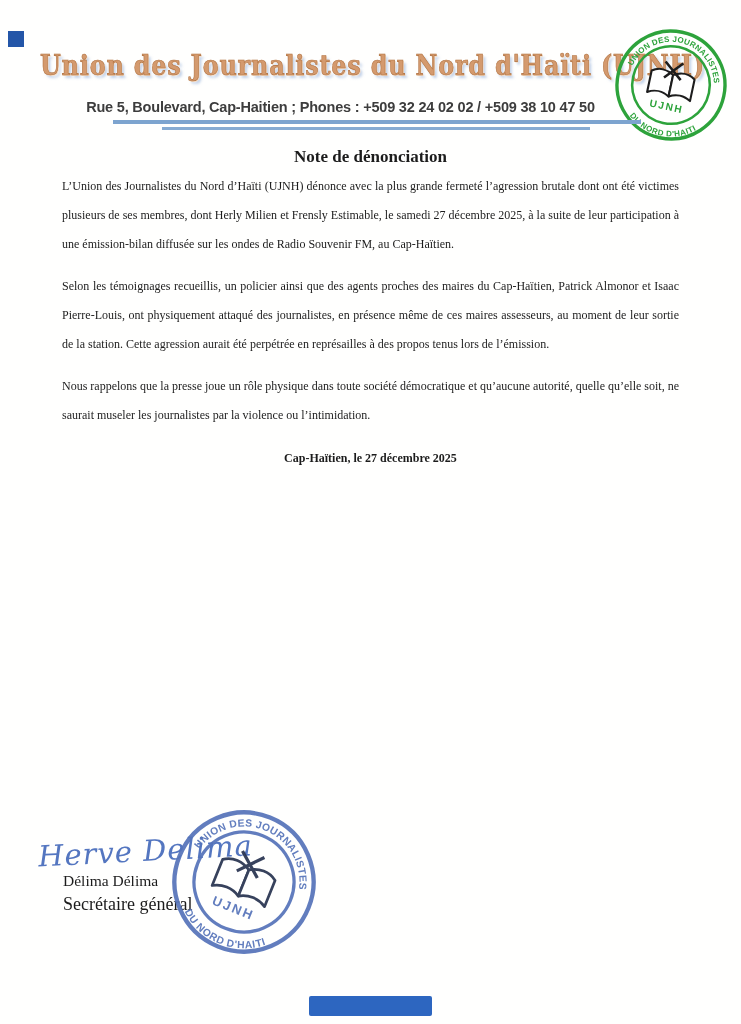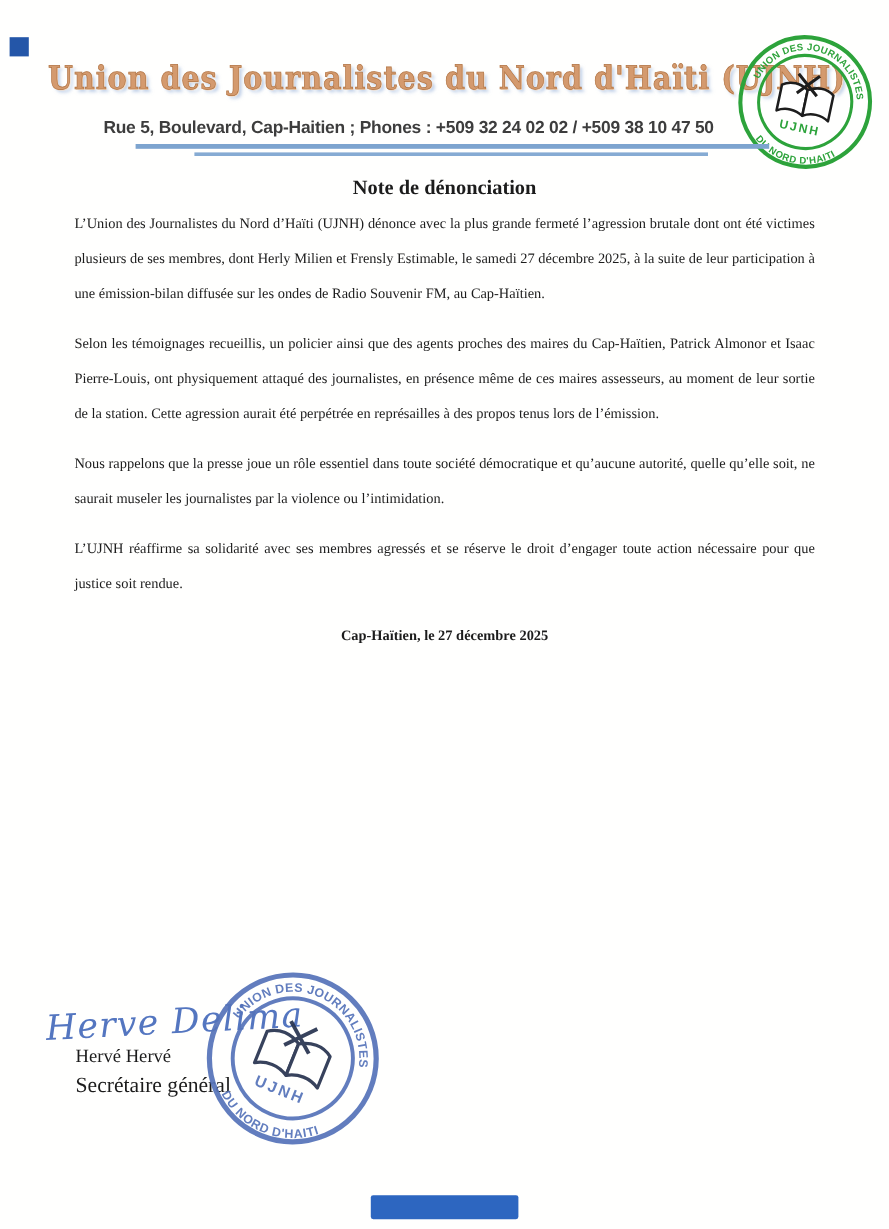--- a/index.html
+++ b/index.html
@@ -75,27 +75,26 @@
 
   <div class="address">Rue 5, Boulevard, Cap-Haitien ; Phones : +509 32 24 02 02 / +509 38 10 47 50</div>
   <div class="rule1"></div>
   <div class="rule2"></div>
 
   <div class="doc-title">Note de dénonciation</div>
 
   <div class="body-flow">
     <p>L’Union des Journalistes du Nord d’Haïti (UJNH) dénonce avec la plus grande fermeté l’agression brutale dont ont été victimes plusieurs de ses membres, dont Herly Milien et Frensly Estimable, le samedi 27 décembre 2025, à la suite de leur participation à une émission-bilan diffusée sur les ondes de Radio Souvenir FM, au Cap-Haïtien.</p>
     <p>Selon les témoignages recueillis, un policier ainsi que des agents proches des maires du Cap-Haïtien, Patrick Almonor et Isaac Pierre-Louis, ont physiquement attaqué des journalistes, en présence même de ces maires assesseurs, au moment de leur sortie de la station. Cette agression aurait été perpétrée en représailles à des propos tenus lors de l’émission.</p>
-    <p>Nous rappelons que la presse joue un rôle essentiel dans toute société démocratique et qu’aucune autorité, quelle qu’elle soit, ne saurait museler les journalistes par la violence ou l’intimidation.</p>
-    <p>L’UJNH réaffirme sa solidarité avec ses membres agressés et se réserve le droit d’engager toute action nécessaire pour que justice soit rendue.</p>
+    <p>Nous rappelons que la presse joue un rôle physique dans toute société démocratique et qu’aucune autorité, quelle qu’elle soit, ne saurait museler les journalistes par la violence ou l’intimidation.</p>
     <div class="date-line">Cap-Haïtien, le 27 décembre 2025</div>
   </div>
 
   <div class="sig-script">Herve Delima</div>
-  <div class="sig-name">Hervé Hervé</div>
+  <div class="sig-name">Délima Délima</div>
   <div class="sig-role">Secrétaire général</div>
 
   <div class="stamp stamp--blue">
     <svg viewBox="0 0 140 140">
       <circle cx="70" cy="70" r="64" fill="none" stroke="currentColor" stroke-width="4"></circle>
       <circle cx="70" cy="70" r="46" fill="none" stroke="currentColor" stroke-width="3"></circle>
       <path id="arcTopB" d="M 22,87 A 51,51 0 1 1 118,87" fill="none"></path>
       <path id="arcBotB" d="M 18,102 A 61,61 0 0 0 122,102" fill="none"></path>
       <text font-size="9.5" font-weight="bold" letter-spacing="0.3" fill="currentColor">
         <textPath href="#arcTopB" startOffset="50%" text-anchor="middle">UNION DES JOURNALISTES</textPath>

